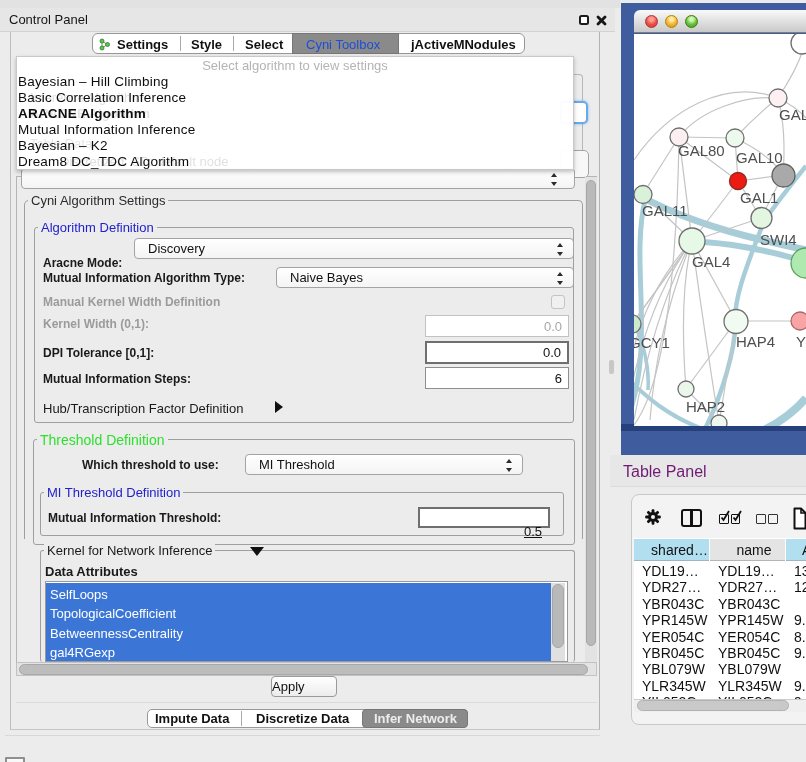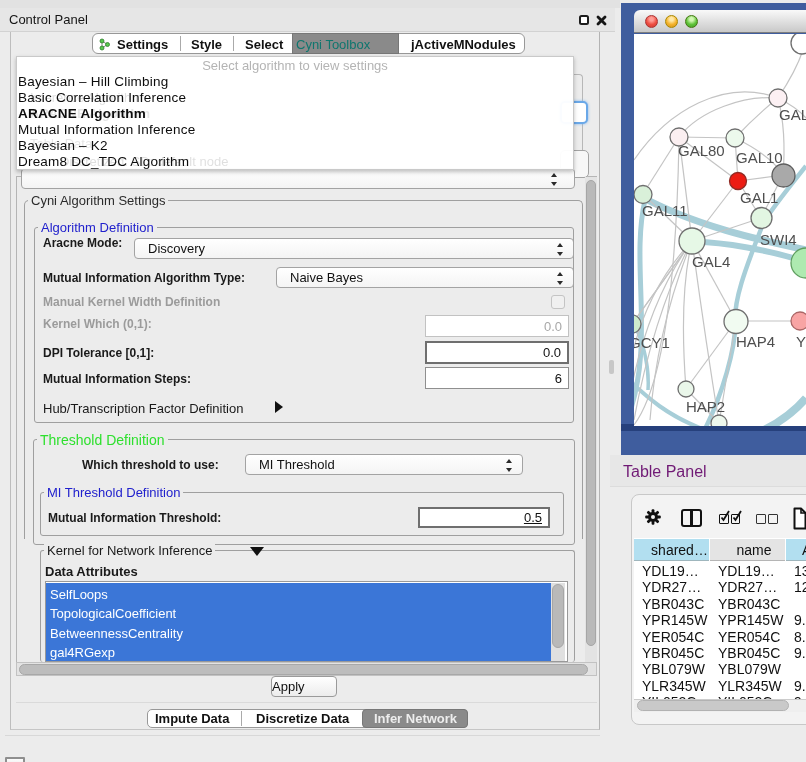--- a/index.html
+++ b/index.html
@@ -48,21 +48,21 @@
     <line x1="3" y1="3" x2="8.5" y2="6.5" stroke="#888" stroke-width="1"></line>
     <line x1="3" y1="10" x2="8.5" y2="6.5" stroke="#888" stroke-width="1"></line>
     <line x1="3" y1="3" x2="3" y2="10" stroke="#888" stroke-width="1"></line>
     <circle cx="3" cy="3" r="2" fill="#57c84e" stroke="#2c7d28" stroke-width="0.8"></circle>
     <circle cx="3" cy="10" r="2" fill="#57c84e" stroke="#2c7d28" stroke-width="0.8"></circle>
     <circle cx="8.5" cy="6.5" r="2" fill="#57c84e" stroke="#2c7d28" stroke-width="0.8"></circle>
   </svg>
   <div class="abs" style="left:117px;top:37px;font-size:13px;font-weight:bold;color:#111;">Settings</div>
   <div class="abs" style="left:191px;top:37px;font-size:13px;font-weight:bold;color:#111;">Style</div>
   <div class="abs" style="left:245px;top:37px;font-size:13px;font-weight:bold;color:#111;">Select</div>
-  <div class="abs" style="left:296px;top:37px;font-size:13px;color:#0f766e;">Cyni Toolbox</div>
+  <div class="abs" style="left:306px;top:37px;font-size:13px;color:#1d4ed8;">Cyni Toolbox</div>
   <div class="abs" style="left:411px;top:37px;font-size:13px;font-weight:bold;color:#111;">jActiveMNodules</div>
 
   <div class="abs" style="left:16px;top:176px;width:581px;height:500px;border:1px solid #b5b5b5;"></div>
 
   <div class="abs" style="left:570px;top:74px;width:13px;height:102px;border-top:1px solid #b7b7b7;border-right:1px solid #b7b7b7;border-radius:0 4px 0 0;"></div>
 
   <div class="abs" style="left:560px;top:101px;width:28px;height:23px;background:#fff;border:2px solid #6aa8e8;border-radius:5px;box-shadow:0 0 3px #7fb6f0;"></div>
   <div class="abs" style="left:560px;top:150px;width:29px;height:28px;background:#f7f7f7;border:1px solid #a3a3a3;border-radius:5px;"></div>
 
   <div class="combo" style="left:21px;top:168px;width:554px;height:21px;">
@@ -75,33 +75,33 @@
   <div class="abs" style="left:16px;top:662px;width:581px;height:14px;background:#e3e3e3;border:1px solid #c2c2c2;"></div>
   <div class="abs" style="left:19px;top:663.5px;width:569px;height:11px;background:#bdbdbd;border:1px solid #a8a8a8;border-radius:6px;"></div>
 
   <div class="group" style="left:24px;top:200px;width:559px;height:339px;border-bottom:none;border-radius:5px 5px 0 0;">
     <span class="legend" style="color:#2b2b2b;">Cyni Algorithm Settings</span>
   </div>
 
   <div class="group" style="left:34px;top:227px;width:540px;height:196px;">
     <span class="legend" style="color:#2121cd;">Algorithm Definition</span>
   </div>
-  <div class="lbl" style="left:43px;top:236px;">Aracne Mode:</div>
+  <div class="lbl" style="left:43px;top:256px;">Aracne Mode:</div>
   <div class="combo" style="left:134px;top:238px;width:440px;height:21px;">
       <span class="ct">Discovery</span>
       <span class="spin"></span>
     </div>
   <div class="lbl" style="left:43px;top:271px;">Mutual Information Algorithm Type:</div>
   <div class="combo" style="left:276px;top:267px;width:298px;height:21px;">
       <span class="ct">Naive Bayes</span>
       <span class="spin"></span>
     </div>
   <div class="glbl" style="left:43px;top:295px;">Manual Kernel Width Definition</div>
   <div class="abs" style="left:551px;top:295px;width:14px;height:14px;background:#f0f0f0;border:1px solid #c4c4c4;border-radius:3px;"></div>
-  <div class="glbl" style="left:43px;top:317px;">Kernel Which (0,1):</div>
+  <div class="glbl" style="left:43px;top:317px;">Kernel Width (0,1):</div>
   <div class="field" style="left:425px;top:315px;width:144px;height:22px;border:1px solid #c2c2c2;color:#a8a8a8;">
       <span class="fv">0.0</span>
     </div>
   <div class="lbl" style="left:43px;top:346px;">DPI Tolerance [0,1]:</div>
   <div class="field" style="left:425px;top:341px;width:144px;height:23px;border:2px solid #6f6f6f;">
       <span class="fv" style="top:2px;">0.0</span>
     </div>
   <div class="lbl" style="left:43px;top:372px;">Mutual Information Steps:</div>
   <div class="field" style="left:425px;top:367px;width:144px;height:22px;border:1px solid #8f8f8f;">
       <span class="fv">6</span>
@@ -116,21 +116,21 @@
   <div class="combo" style="left:245px;top:454px;width:278px;height:21px;">
       <span class="ct">MI Threshold</span>
       <span class="spin"></span>
     </div>
 
   <div class="group" style="left:40px;top:492px;width:524px;height:44px;">
     <span class="legend" style="color:#2121cd;">MI Threshold Definition</span>
   </div>
   <div class="lbl" style="left:48px;top:511px;">Mutual Information Threshold:</div>
   <div class="field" style="left:418px;top:507px;width:132px;height:21px;border:2px solid #6f6f6f;">
-      <span class="fv" style="top:1px;text-decoration:underline;">0.5</span>
+      <span class="fv" style="top:15px;text-decoration:underline;">0.5</span>
     </div>
 
   <div class="group" style="left:40px;top:550px;width:535px;height:112px;border-bottom:none;">
     <span class="legend" style="color:#1a1a1a;">Kernel for Network Inference</span>
   </div>
   <div class="abs" style="left:250px;top:547px;width:0;height:0;border-left:7px solid transparent;border-right:7px solid transparent;border-top:9px solid #111;"></div>
   <div class="lbl" style="left:45px;top:564px;font-size:13px;">Data Attributes</div>
   <div class="abs" style="left:45px;top:581px;width:523px;height:81px;background:#fff;border:1px solid #999;"></div>
   <div class="abs" style="left:46px;top:583px;width:505px;height:78px;background:#3b76d7;"></div>
   <div class="abs" style="left:50px;top:585px;font-size:13px;color:#fff;line-height:19.4px;">SelfLoops<br>TopologicalCoefficient<br>BetweennessCentrality<br>gal4RGexp</div>

